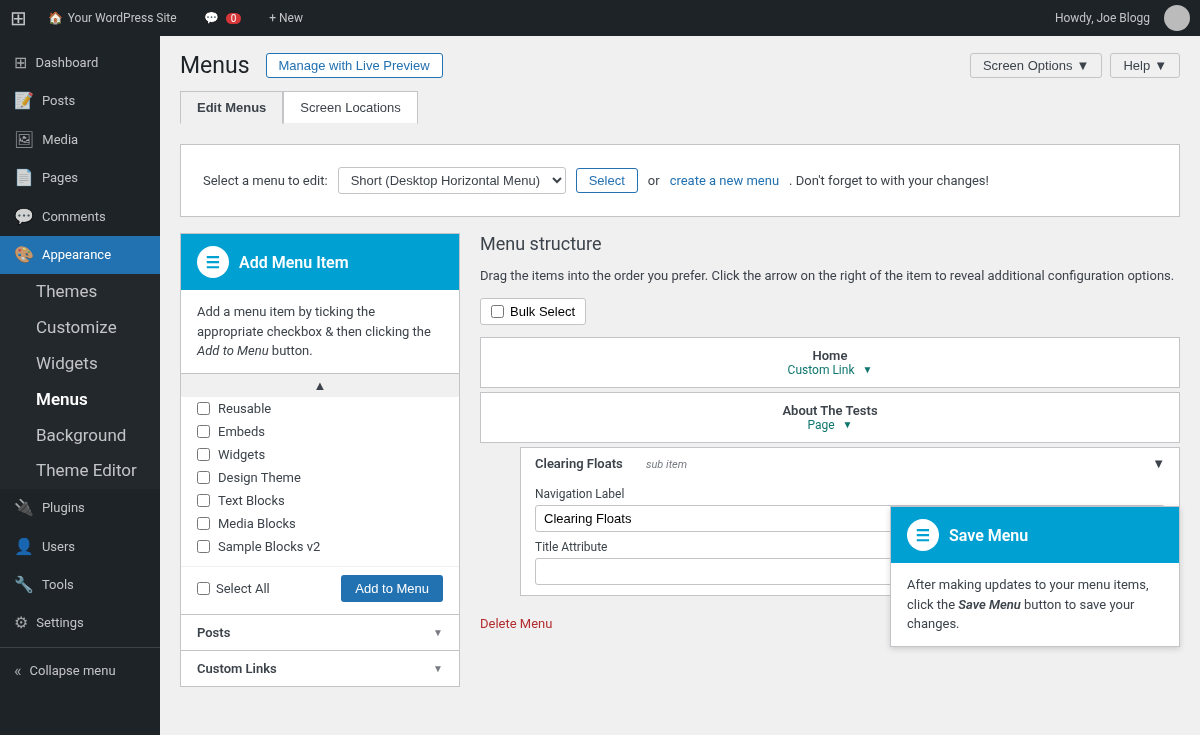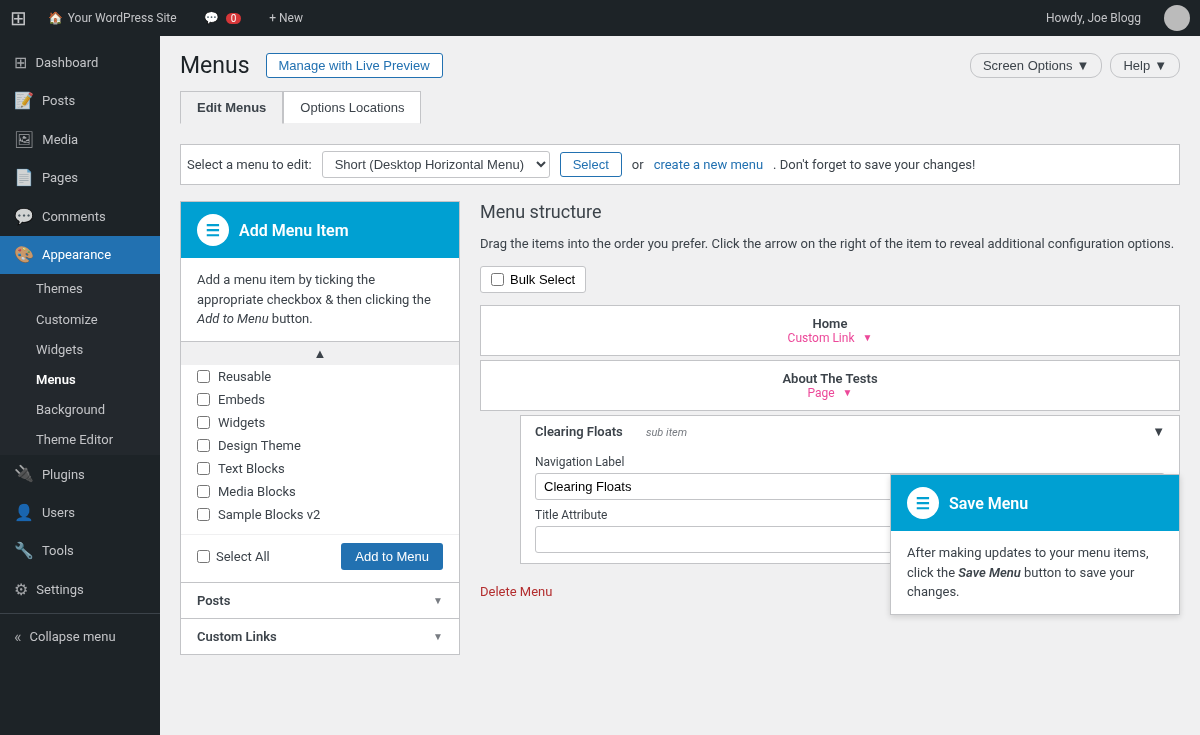--- a/index.html
+++ b/index.html
@@ -11,21 +11,21 @@
       background: #1d2327;
       display: flex;
       align-items: center;
       padding: 0 10px;
       color: #c3c4c7;
       position: fixed;
       top: 0; left: 0; right: 0;
       z-index: 100;
     }
     .admin-bar-left { display: flex; align-items: center; gap: 16px; flex: 1; }
-    .admin-bar-right { display: flex; align-items: center; gap: 17px; }
+    .admin-bar-right { display: flex; align-items: center; gap: 8px; }
     .admin-bar .wp-logo { color: #c3c4c7; font-size: 20px; }
     .admin-bar-item { display: flex; align-items: center; gap: 4px; color: #c3c4c7; font-size: 12px; cursor: pointer; padding: 2px 6px; }
     .admin-bar .notif { background: #d63638; color: #fff; border-radius: 10px; padding: 0 5px; font-size: 10px; margin-left: 2px; }
     .admin-bar .howdy { font-size: 12px; color: #c3c4c7; }
 
     
     .wp-admin { display: flex; margin-top: 36px; min-height: calc(100vh - 36px); }
 
     
     .sidebar {
@@ -40,21 +40,21 @@
       gap: 8px;
       padding: 8px 10px 8px 14px;
       color: #c3c4c7;
       cursor: pointer;
       font-size: 13px;
       line-height: 1.4;
     }
     .sidebar-item.active { background: #2271b1; color: #fff; }
     .sidebar-icon { font-size: 16px; opacity: 0.8; }
     .sidebar-sub { padding-left: 36px; background: #23282d; }
-    .sidebar-sub .sidebar-item { font-size: 13px; padding: 6px 10px 6px 0; color: #c3c4c7; }
+    .sidebar-sub .sidebar-item { font-size: 17px; padding: 6px 10px 6px 0; color: #c3c4c7; }
     .sidebar-sub .sidebar-item.active-sub { color: #fff; font-weight: 600; }
     .sidebar-divider { height: 1px; background: #3c434a; margin: 4px 0; }
 
     
     .main-content {
       flex: 1;
       display: flex;
       flex-direction: column;
     }
     .content-header {
@@ -74,21 +74,21 @@
       padding: 4px 12px;
       border-radius: 3px;
       cursor: pointer;
       font-size: 13px;
     }
     .content-header-right { display: flex; align-items: center; gap: 8px; }
     .screen-options-btn, .help-btn {
       background: #f0f0f1;
       border: 1px solid #c3c4c7;
       padding: 4px 12px;
-      border-radius: 11px;
+      border-radius: 3px;
       cursor: pointer;
       font-size: 13px;
       color: #3c434a;
       display: flex; align-items: center; gap: 4px;
     }
 
     
     .tabs-bar {
       background: #f0f0f1;
       padding: 12px 20px 0;
@@ -116,21 +116,21 @@
     
     .content-body {
       background: #f0f0f1;
       padding: 20px;
       flex: 1;
     }
     .card {
       background: #fff;
       border: 1px solid #c3c4c7;
       margin-bottom: 16px;
-      padding: 6px;
+      padding: 22px;
     }
     .select-menu-row {
       display: flex;
       align-items: center;
       gap: 10px;
       flex-wrap: wrap;
     }
     .select-menu-label { font-size: 13px; }
     .menu-select {
       padding: 4px 8px;
@@ -282,21 +282,21 @@
       border: 1px solid #c3c4c7;
       background: #fff;
       margin-bottom: 4px;
       display: flex;
       align-items: center;
       justify-content: space-between;
       padding: 10px 14px;
       flex-direction: column;
     }
     .menu-item-name { font-size: 13px; font-weight: 600; }
-    .menu-item-right { display: flex; align-items: center; gap: 8px; font-size: 12px; color: #ec4899; }
+    .menu-item-right { display: flex; align-items: center; gap: 8px; font-size: 12px; color: #0f766e; }
     .menu-item-right .chevron { font-size: 10px; }
 
     
     .menu-sub-item {
       border: 1px solid #c3c4c7;
       background: #fff;
       margin: 4px 0 0 40px;
     }
     .sub-item-header {
       display: flex;
@@ -483,40 +483,40 @@
         </button>
         <button class="help-btn">
           <span>Help</span>
           <span>▼</span>
         </button>
       </div>
     </div>
 
     <div class="tabs-bar">
       <button class="tab">Edit Menus</button>
-      <button class="tab active" style="background:#fff;border-bottom:1px solid #f0f0f1;">Options Locations</button>
+      <button class="tab active" style="background:#fff;border-bottom:1px solid #f0f0f1;">Screen Locations</button>
     </div>
 
     <style>
       .tabs-bar .tab:first-child { background:#f0f0f1; font-weight:600; border-bottom:1px solid #f0f0f1; }
       .tabs-bar .tab:last-child { background:#fff; font-weight:normal; }
     </style>
 
     <div class="content-body">
 
       <div class="card">
         <div class="select-menu-row">
           <label class="select-menu-label">Select a menu to edit:</label>
           <select class="menu-select">
             <option>Short (Desktop Horizontal Menu)</option>
           </select>
           <button class="select-btn">Select</button>
           <span>or</span>
           <a href="#" class="create-link">create a new menu</a>
-          <span>. Don't forget to save your changes!</span>
+          <span>. Don't forget to with your changes!</span>
         </div>
       </div>
 
       <div class="two-col">
 
         <div class="left-col">
           <div class="add-menu-panel">
             <div class="add-menu-header">
               <div class="add-menu-icon">
                 <span>☰</span>

